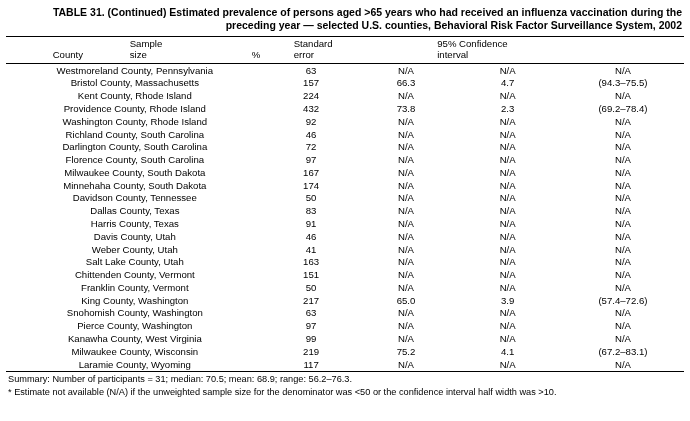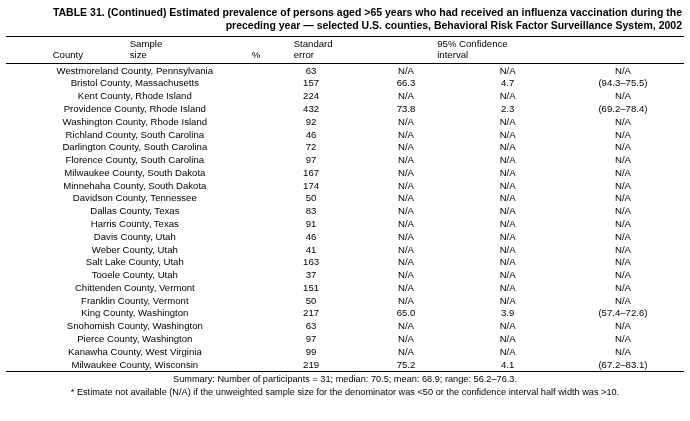--- a/index.html
+++ b/index.html
@@ -80,21 +80,20 @@
     text-align: center;
     width: 18%;
   }
   .footer {
     font-size: 9.2px;
     line-height: 11.5px;
     padding: 2px 2px 0 2px;
   }
   .footer div {
     padding: 0.5px 0;
-    text-align: center;
   }
   .head-sub {
     display: block;
   }
 </style>
 </head>
 <body>
 
 <div class="page">
 
@@ -239,27 +238,20 @@
           <td class="c-ci">N/A</td>
         </tr>
         <tr>
           <td class="c-county">Salt Lake County, Utah</td>
           <td class="c-sample">163</td>
           <td class="c-pct">N/A</td>
           <td class="c-se">N/A</td>
           <td class="c-ci">N/A</td>
         </tr>
         <tr>
-          <td class="c-county">Tooele County, Utah</td>
-          <td class="c-sample">37</td>
-          <td class="c-pct">N/A</td>
-          <td class="c-se">N/A</td>
-          <td class="c-ci">N/A</td>
-        </tr>
-        <tr>
           <td class="c-county">Chittenden County, Vermont</td>
           <td class="c-sample">151</td>
           <td class="c-pct">N/A</td>
           <td class="c-se">N/A</td>
           <td class="c-ci">N/A</td>
         </tr>
         <tr>
           <td class="c-county">Franklin County, Vermont</td>
           <td class="c-sample">50</td>
           <td class="c-pct">N/A</td>
@@ -294,20 +286,27 @@
           <td class="c-se">N/A</td>
           <td class="c-ci">N/A</td>
         </tr>
         <tr>
           <td class="c-county">Milwaukee County, Wisconsin</td>
           <td class="c-sample">219</td>
           <td class="c-pct">75.2</td>
           <td class="c-se">4.1</td>
           <td class="c-ci">(67.2–83.1)</td>
         </tr>
+        <tr>
+          <td class="c-county">Laramie County, Wyoming</td>
+          <td class="c-sample">117</td>
+          <td class="c-pct">N/A</td>
+          <td class="c-se">N/A</td>
+          <td class="c-ci">N/A</td>
+        </tr>
       </tbody>
   </table>
 
   <div class="rule-thin"></div>
 
   <div class="footer">
     <div>Summary: Number of participants = 31; median: 70.5; mean: 68.9; range: 56.2–76.3.</div>
     <div>* Estimate not available (N/A) if the unweighted sample size for the denominator was &lt;50 or the confidence interval half width was &gt;10.</div>
   </div>
 

